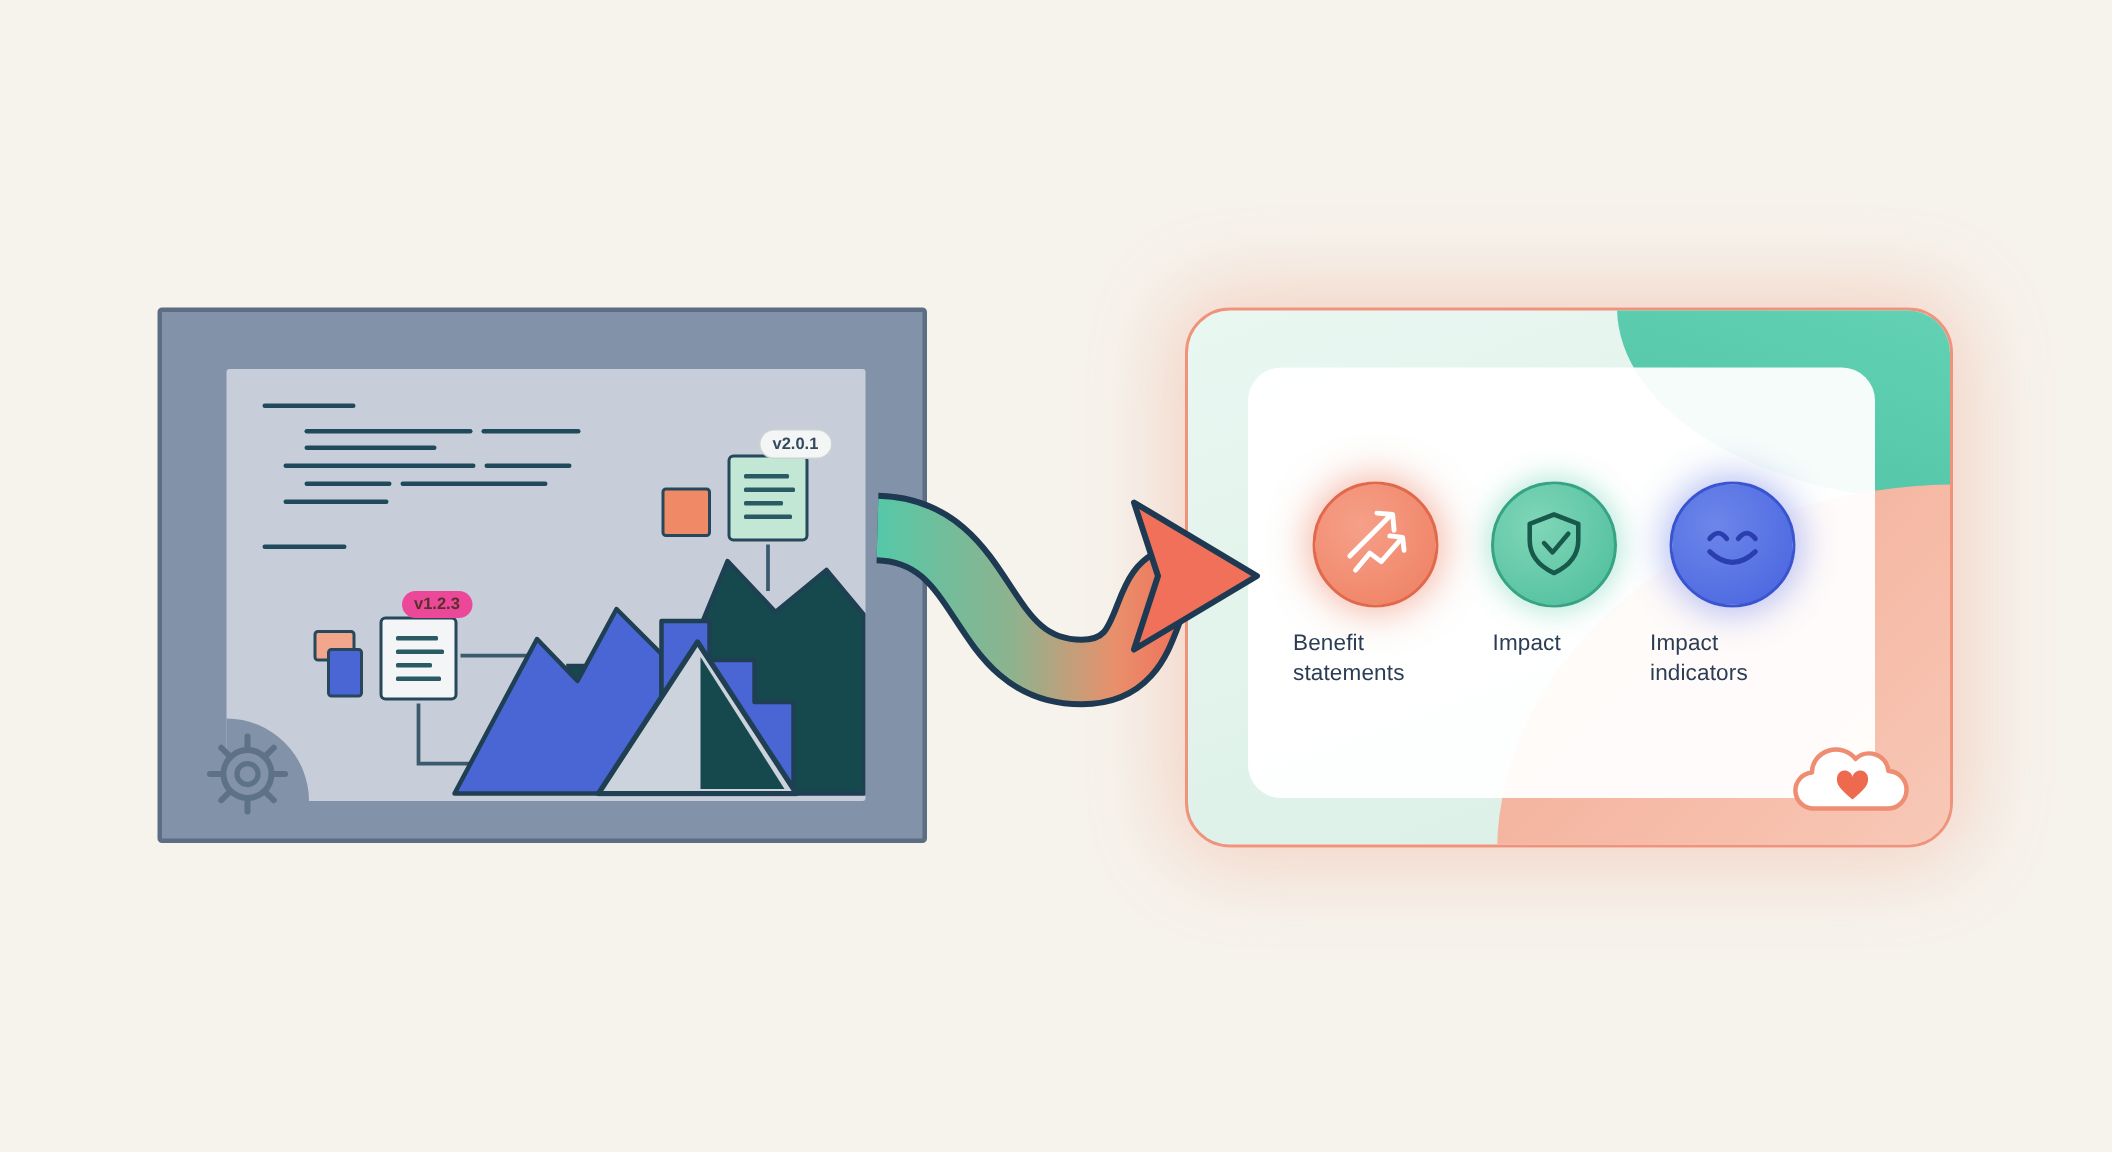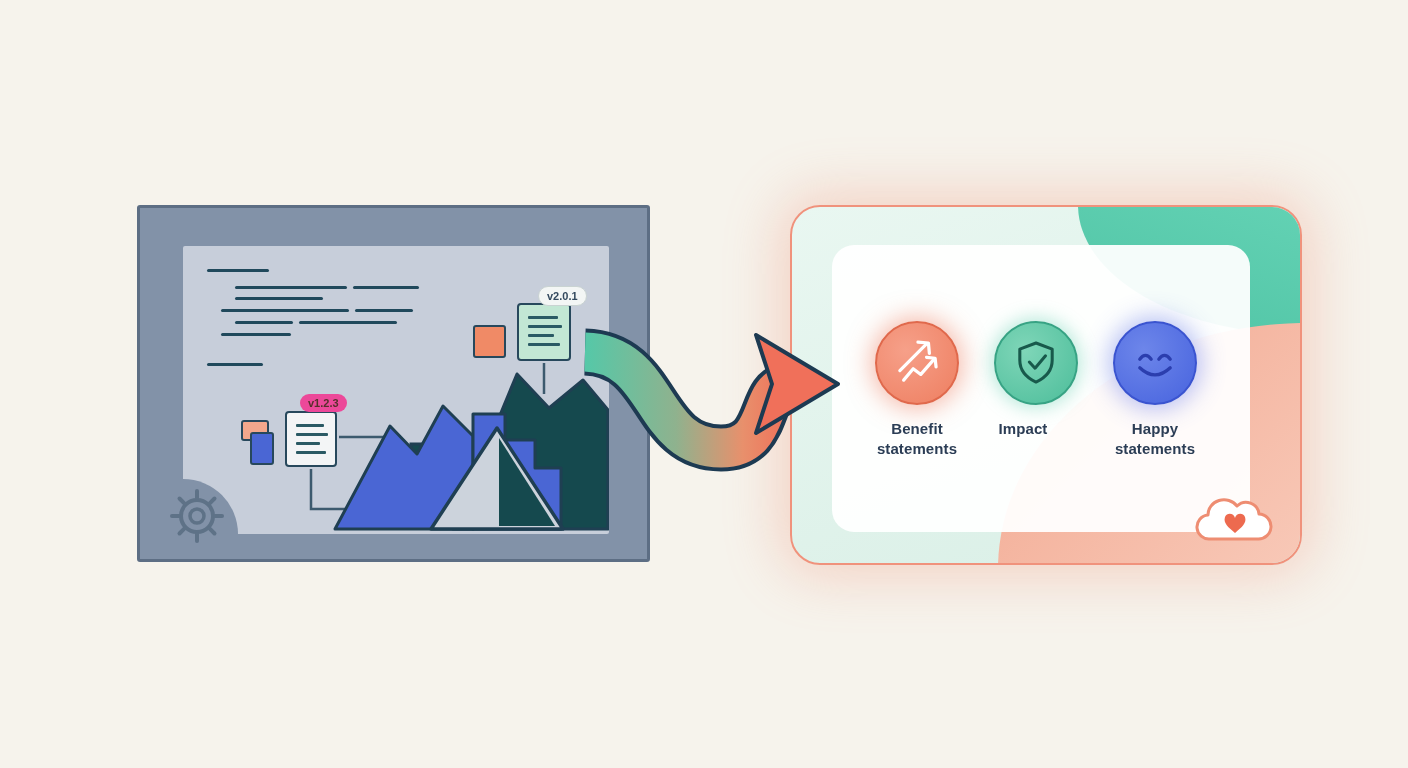--- a/index.html
+++ b/index.html
@@ -2,21 +2,21 @@
 <html><head>
 <meta charset="utf-8">
 <style>
   html,body{margin:0;padding:0;background:#f6f3ec;}
   .stage{position:relative;width:1408px;height:768px;background:#f6f3ec;overflow:hidden;
          font-family:"Liberation Sans",sans-serif;}
   .abs{position:absolute;}
 
   
   .panel-outer{left:105px;top:205px;width:513px;height:357px;background:#8292a8;
-               border:3px solid #5d6e84;box-sizing:border-box;border-radius:3px;margin-left:32px;}
+               border:3px solid #5d6e84;box-sizing:border-box;border-radius:3px;}
   .panel-inner{left:43px;top:38px;width:426px;height:288px;background:#c7ceda;border-radius:2px;}
   .corner-notch{left:43px;top:271px;width:55px;height:55px;background:#8292a8;
                 border-top-right-radius:100% 100%;}
   .codeseg{position:absolute;height:3px;background:#20495c;border-radius:2px;}
 
   .doc{position:absolute;box-sizing:border-box;border:2.5px solid #27485c;border-radius:4px;}
   .doc-green{left:377px;top:95px;width:54px;height:58px;background:#c2e7d4;}
   .doc-white{left:145px;top:203px;width:52px;height:56px;background:#f3f5f6;}
   .docline{position:absolute;height:2.5px;background:#2a5a64;border-radius:1px;left:9px;}
 
@@ -47,23 +47,23 @@
               border-radius:22px;}
 
   .bubble{position:absolute;top:114px;width:84px;height:84px;border-radius:50%;box-sizing:border-box;}
   .bubble-benefit{left:83px;background:radial-gradient(circle at 36% 34%,#f6a089,#ee7e60);
                   border:2px solid #e0694c;box-shadow:0 0 24px 4px rgba(240,120,92,0.5);}
   .bubble-impact{left:202px;background:radial-gradient(circle at 36% 34%,#7fd6b8,#4cbd9a);
                  border:2px solid #37a384;box-shadow:0 0 18px 3px rgba(80,200,168,0.4);}
   .bubble-happy{left:321px;background:radial-gradient(circle at 36% 34%,#6d86ea,#4763de);
                 border:2px solid #3a54d0;box-shadow:0 0 24px 4px rgba(90,110,230,0.45);}
 
-  .bubble-label{position:absolute;top:212px;width:110px;text-align:center;font-size:15px;
-                font-weight:700;line-height:1.35;color:#2b3d55;letter-spacing:.1px;}
-  .lbl-0{left:70px;} .lbl-1{left:176px;} .lbl-2{left:308px;}
+  .bubble-label{position:absolute;top:212px;width:110px;font-size:15px;
+                font-weight:400;line-height:1.35;color:#2b3d55;letter-spacing:.1px;}
+  .lbl-0{left:70px;} .lbl-1{left:203px;} .lbl-2{left:308px;}
 
   .cloud-svg{left:398px;top:286px;}
 </style>
 </head>
 <body>
 
 <div class="stage">
 
   <div class="abs panel-outer">
     <div class="abs panel-inner"></div>
@@ -177,21 +177,21 @@
 
     <div class="abs bubble bubble-happy">
       <svg width="80" height="80" viewBox="0 0 84 84">
         <g stroke="#2b3eae" stroke-width="3.4" fill="none" stroke-linecap="round">
           <path d="M26 38 Q32 30 38 38"></path>
           <path d="M46 38 Q52 30 58 38"></path>
           <path d="M26 47 Q42 62 58 47"></path>
         </g>
       </svg>
     </div>
-    <div class="bubble-label lbl-2">Happy statements</div>
+    <div class="bubble-label lbl-2">Impact indicators</div>
 
     <svg class="abs cloud-svg" width="92" height="56" viewBox="0 0 92 56">
       <path d="M20 46 A12 12 0 0 1 18 22 A16 15 0 0 1 47 13 A13 13 0 0 1 69 21 A11 11 0 0 1 68 46 Z" fill="#ffffff" stroke="#ee8d72" stroke-width="3" stroke-linejoin="round"></path>
       <path d="M45 40 C38 34 33 30 35 24 C37 19 44 20 45 25 C46 20 53 19 55 24 C57 30 52 34 45 40 Z" fill="#ed6a4f"></path>
     </svg>
   </div>
 
 </div>
 
 </body></html>

